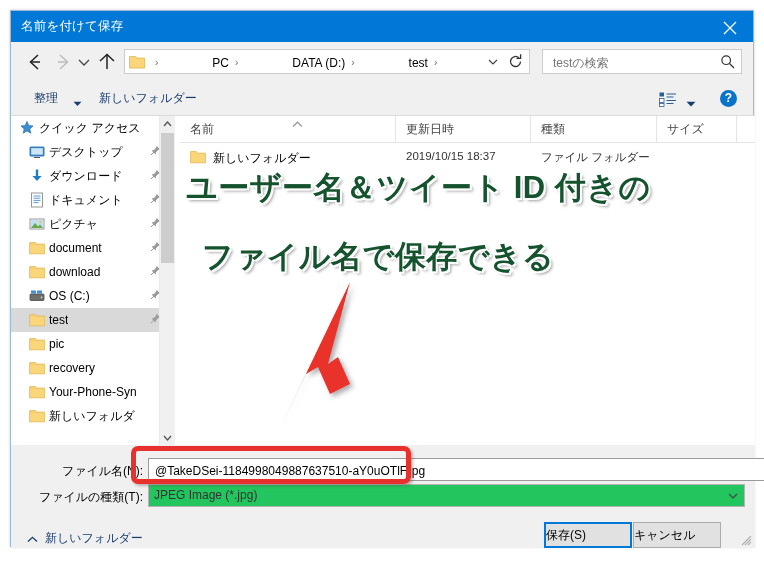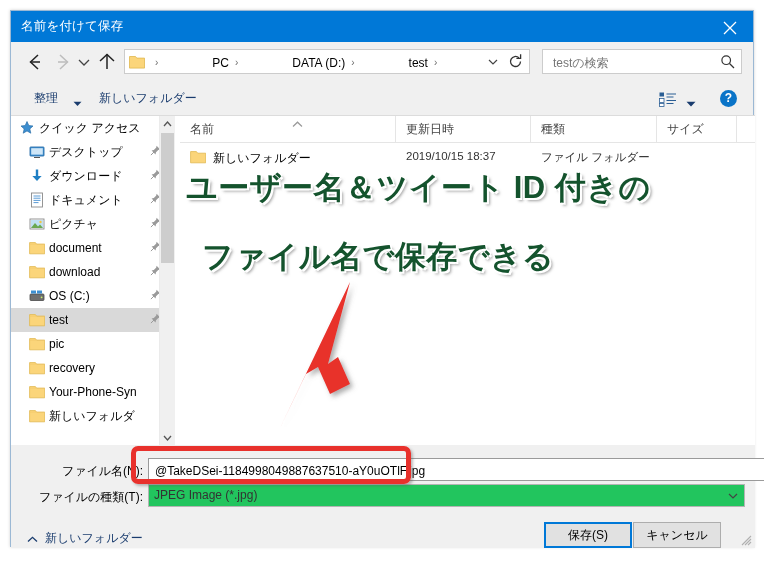--- a/index.html
+++ b/index.html
@@ -469,21 +469,21 @@
     position: absolute;
     top: 77px;
     width: 88px;
     height: 26px;
     background: #e1e1e1;
     border: 1px solid #adadad;
     box-sizing: border-box;
     font-family: inherit;
     font-size: 12px;
     color: #000;
-    text-align: center;
+    text-align: left;
     line-height: 24px;
     cursor: default;
   }
   #btn-save {
     left: 533px;
     border: 2px solid #0078d7;
     background: #e1e1e1;
     line-height: 22px;
   }
   #btn-cancel { left: 622px; }

